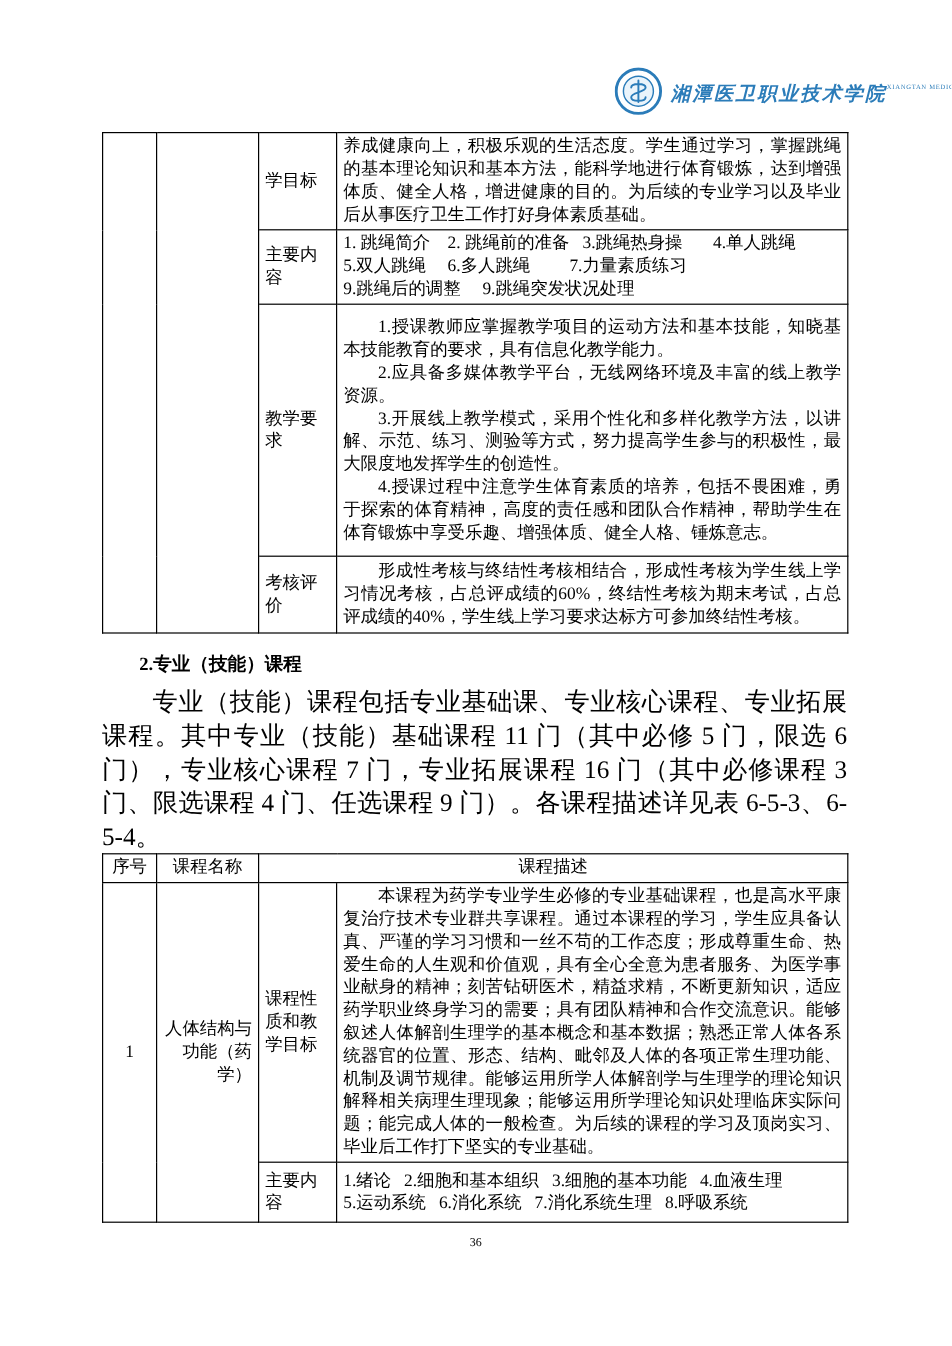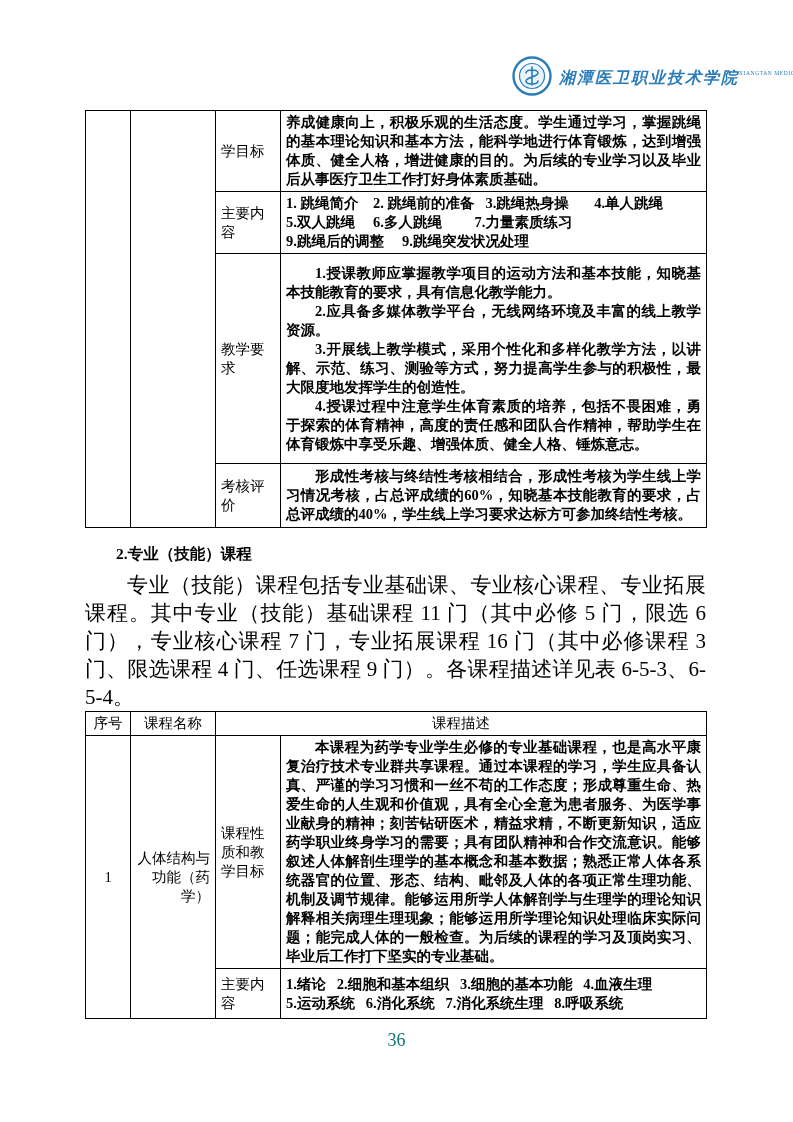--- a/index.html
+++ b/index.html
@@ -58,21 +58,21 @@
     line-height: 19px;
   }
   table.tbl td {
     border: 1px solid #000;
     vertical-align: middle;
     padding: 2px 5px;
     overflow: hidden;
   }
   td.lab { text-align: left; padding-left: 7px; padding-right: 4px; word-break: break-all; }
   td.lab-top { vertical-align: top; padding-top: 3px; }
-  td.txt { vertical-align: top; padding: 3px 7px; font-weight: bold; }
+  td.txt { vertical-align: top; padding: 3px 7px; }
   td.ctr { text-align: center; vertical-align: middle; word-break: break-all; }
   .just { text-align: justify; }
   .ind { text-indent: 2em; }
   .pre div { white-space: pre-wrap; }
   .indent-block { padding-left: 18px; }
 
   .r1 { height: 90px; }
   .r2 { height: 58px; }
   .r3 { height: 210px; }
   .r4 { height: 64px; }
@@ -107,22 +107,22 @@
   .rm2 { height: 50px; }
   td.name-cell { text-align: right; }
 
   
   .pageno {
     position: absolute;
     top: 1030px;
     left: 0;
     width: 100%;
     text-align: center;
-    font-size: 18px;
-    color: #0f766e;
+    font-size: 10px;
+    color: #000000;
   }
 </style>
 </head>
 <body>
 
 <div class="page">
 
   <div class="logo">
     <span>
       <svg class="logo-emblem" viewBox="0 0 40 40" aria-hidden="true">
@@ -168,21 +168,21 @@
           <td class="txt">
             <p class="ind just">1.授课教师应掌握教学项目的运动方法和基本技能，知晓基本技能教育的要求，具有信息化教学能力。</p>
             <p class="ind just">2.应具备多媒体教学平台，无线网络环境及丰富的线上教学资源。</p>
             <p class="ind just">3.开展线上教学模式，采用个性化和多样化教学方法，以讲解、示范、练习、测验等方式，努力提高学生参与的积极性，最大限度地发挥学生的创造性。</p>
             <p class="ind just">4.授课过程中注意学生体育素质的培养，包括不畏困难，勇于探索的体育精神，高度的责任感和团队合作精神，帮助学生在体育锻炼中享受乐趣、增强体质、健全人格、锤炼意志。</p>
           </td>
         </tr>
         <tr>
           <td class="lab r4">考核评价</td>
           <td class="txt">
-            <p class="ind just">形成性考核与终结性考核相结合，形成性考核为学生线上学习情况考核，占总评成绩的60%，知晓基本技能教育的要求，占总评成绩的40%，学生线上学习要求达标方可参加终结性考核。</p>
+            <p class="ind just">形成性考核与终结性考核相结合，形成性考核为学生线上学习情况考核，占总评成绩的60%，终结性考核为期末考试，占总评成绩的40%，学生线上学习要求达标方可参加终结性考核。</p>
           </td>
         </tr>
       </tbody>
     </table>
 
     <h2 class="sec-head">2.专业（技能）课程</h2>
     <p class="sec-para">专业（技能）课程包括专业基础课、专业核心课程、专业拓展课程。其中专业（技能）基础课程 11 门（其中必修 5 门，限选 6 门），专业核心课程 7 门，专业拓展课程 16 门（其中必修课程 3 门、限选课程 4 门、任选课程 9 门）。各课程描述详见表 6-5-3、6-5-4。</p>
 
 
     <table class="tbl">

